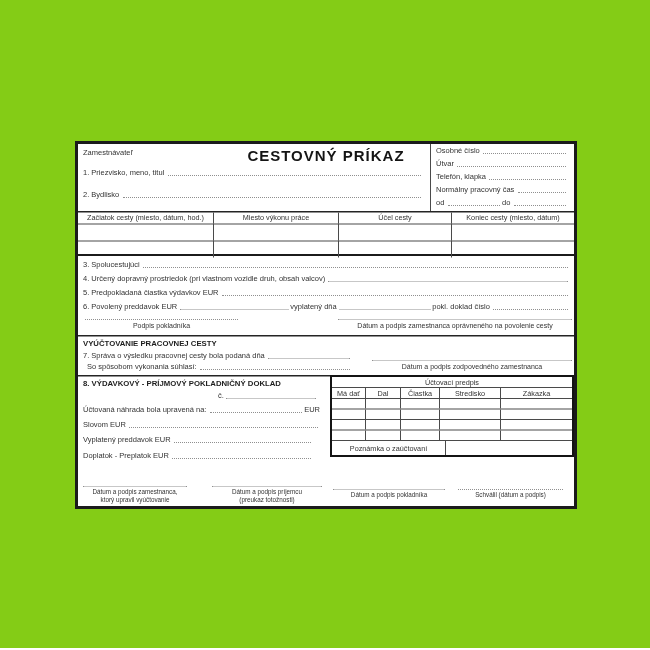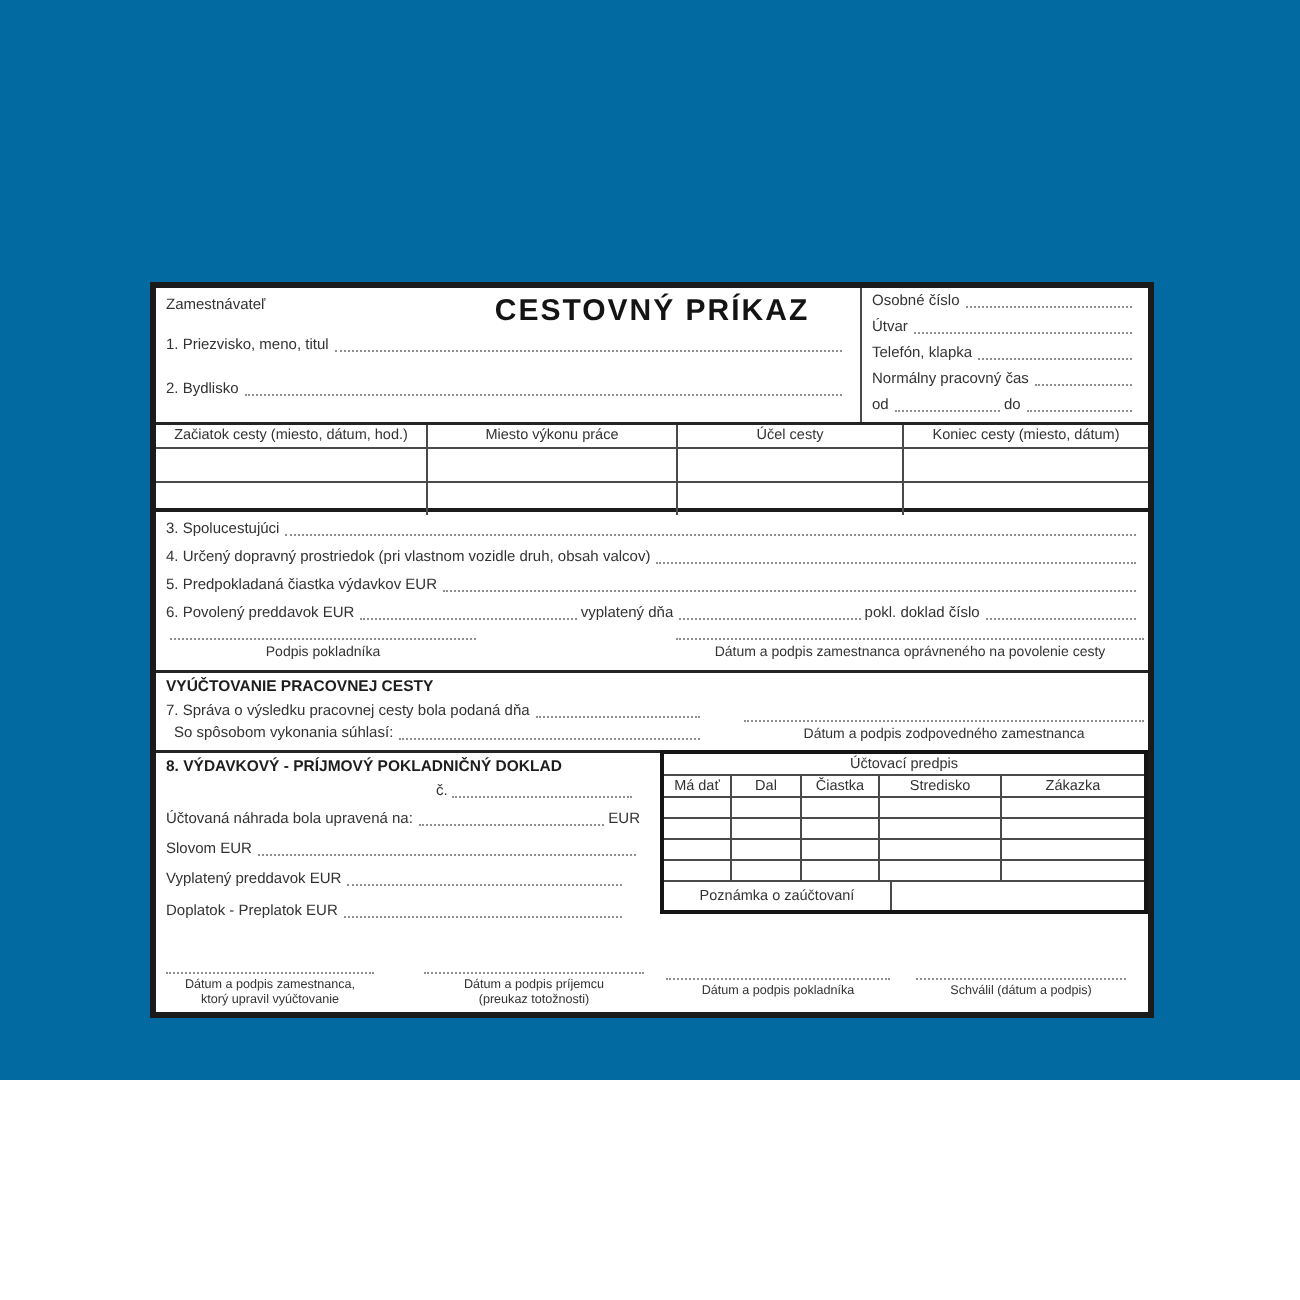--- a/index.html
+++ b/index.html
@@ -1,18 +1,18 @@
 <!DOCTYPE html>
 <html><head>
 <meta charset="utf-8">
 <style>
   * { margin:0; padding:0; box-sizing:border-box; }
   html,body { background:#ffffff; }
   .page {
-    position:relative; width:650px; height:540px; background:#0369a1; overflow:hidden;
+    position:relative; width:650px; height:648px; background:#84cc16; overflow:hidden;
     font-family:"Liberation Sans", sans-serif; color:#333;
   }
   
   .canvas { position:absolute; left:0; top:0; width:1300px; height:1300px;
             transform:scale(0.5); transform-origin:0 0; }
   .form { position:absolute; left:150px; top:282px; width:1004px; height:736px;
           border:6px solid #1b1b1b; background:#fff; }
   .fline { position:absolute; display:flex; align-items:flex-end;
            font-size:15px; line-height:18px; white-space:nowrap; }
   .lead { flex:1 1 auto; border-bottom:2px dotted #8f8f8f; height:14px; margin:0 4px 2px 6px; min-width:10px; }

